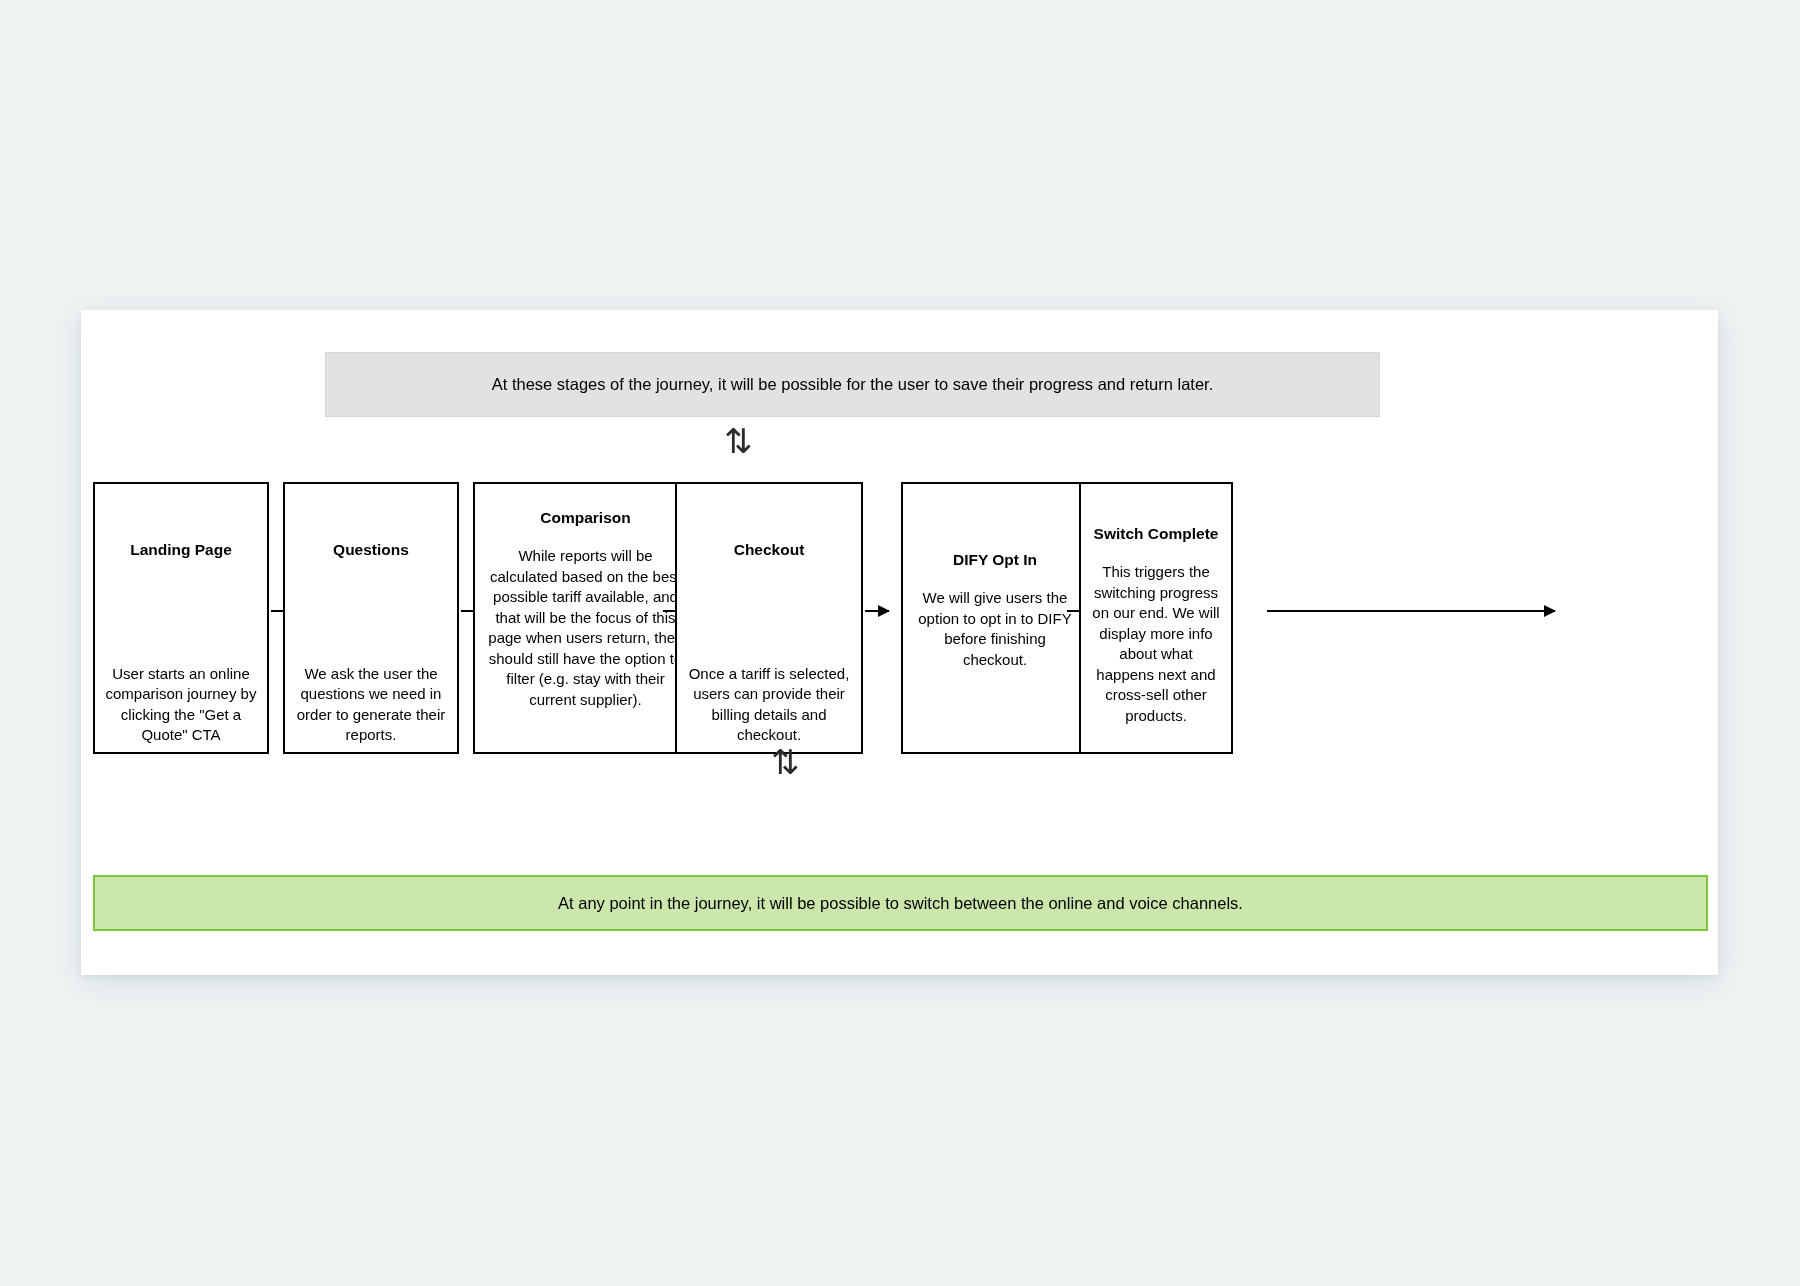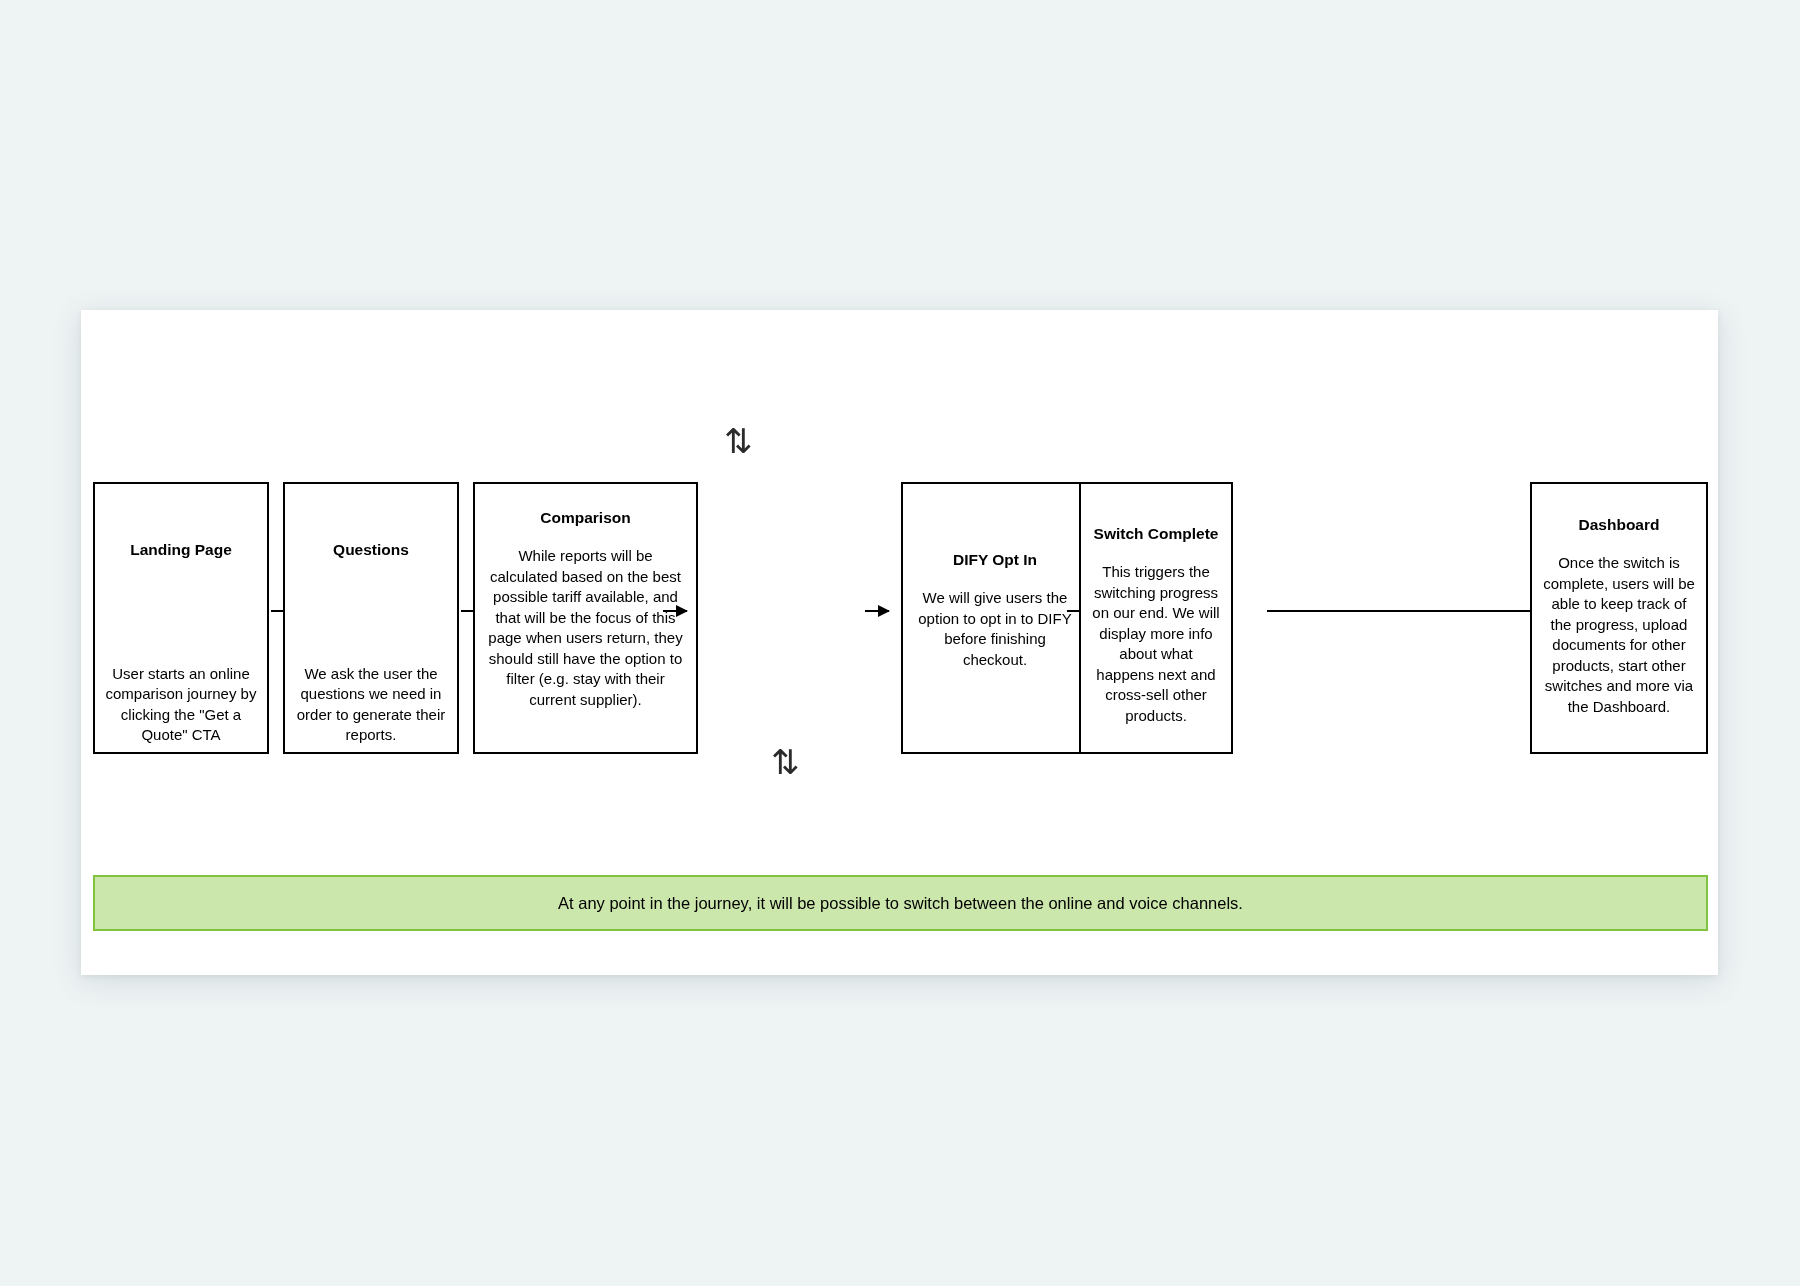--- a/index.html
+++ b/index.html
@@ -125,20 +125,23 @@
     border-left: 12px solid #000000;
     border-top: 6px solid transparent;
     border-bottom: 6px solid transparent;
   }
 </style>
 </head>
 <body>
 
 <div id="canvas">
 
+  <div class="banner banner-save">
+    <span>At these stages of the journey, it will be possible for the user to save their progress and return later.</span>
+  </div>
 
   <div class="swap-arrow swap-top">⇅</div>
 
   <div id="flow">
 
     <div class="node shift-up-1" style="left:12px; width:176px;">
       <div class="node-title">Landing Page</div>
       <div class="node-desc">User starts an online comparison journey by clicking the "Get a Quote" CTA</div>
     </div>
 
@@ -151,41 +154,41 @@
 
     <div class="conn" style="left:380px; width:24px;"></div>
 
     <div class="node shift-up-2" style="left:392px; width:225px;">
       <div class="node-title">Comparison</div>
       <div class="node-desc">While reports will be calculated based on the best possible tariff available, and that will be the focus of this page when users return, they should still have the option to filter (e.g. stay with their current supplier).</div>
     </div>
 
     <div class="conn" style="left:582px; width:24px;"></div>
 
+    <div class="node shift-up-1" style="left:594px; width:188px;">
+      <div class="node-title">Checkout</div>
+      <div class="node-desc">Once a tariff is selected, users can provide their billing details and checkout.</div>
+    </div>
 
     <div class="conn" style="left:784px; width:24px;"></div>
 
     <div class="node shift-dn-1" style="left:796px; width:188px;">
       <div class="node-title">DIFY Opt In</div>
       <div class="node-desc">We will give users the option to opt in to DIFY before finishing checkout.</div>
     </div>
 
     <div class="conn" style="left:986px; width:24px;"></div>
 
     <div class="node shift-mid" style="left:998px; width:154px;">
       <div class="node-title">Switch Complete</div>
       <div class="node-desc">This triggers the switching progress on our end. We will display more info about what happens next and cross-sell other products.</div>
     </div>
 
     <div class="conn" style="left:1186px; width:288px;"></div>
 
-    <div class="node shift-dn-2" style="left:1449px; width:178px;">
-      <div class="node-title">Dashboard</div>
-      <div class="node-desc">Once the switch is complete, users will be able to keep track of the progress, upload documents for other products, start other switches and more via the Dashboard.</div>
-    </div>
 
   </div>
 
   <div class="swap-arrow swap-bottom">⇅</div>
 
   <div class="banner banner-channels">
     <span>At any point in the journey, it will be possible to switch between the online and voice channels.</span>
   </div>
 
 </div>

